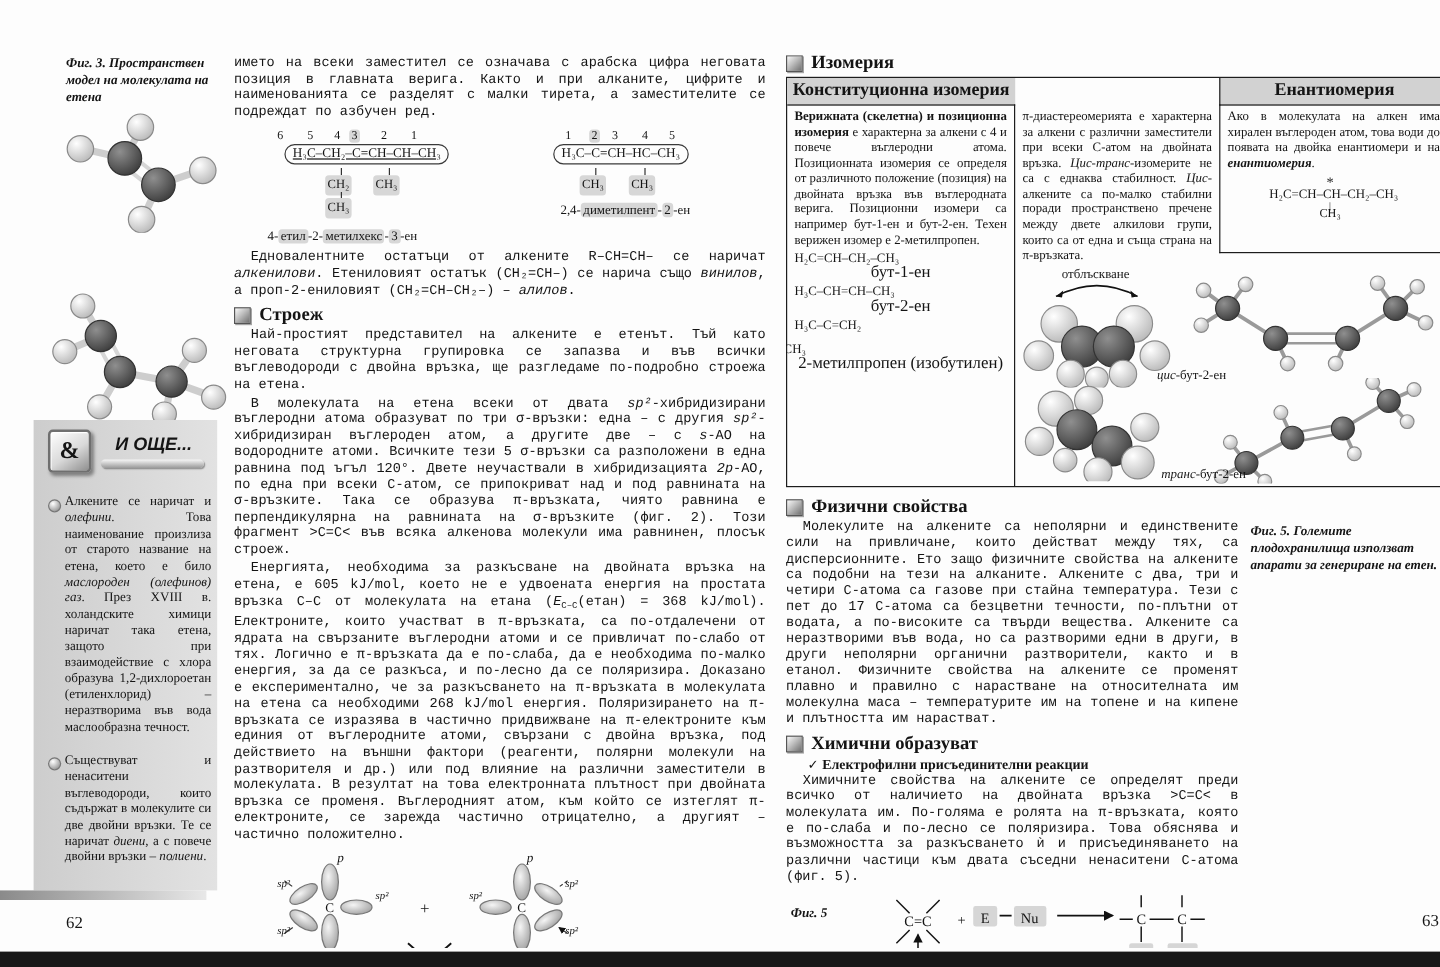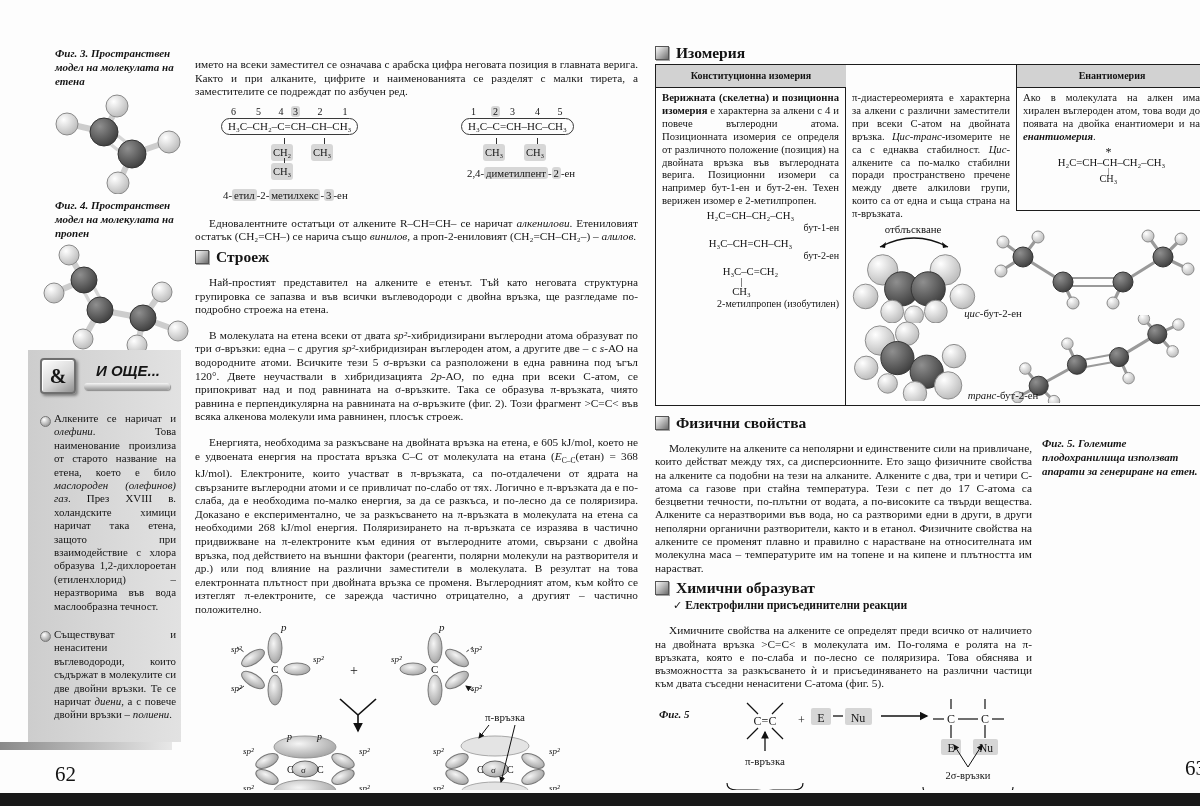--- a/index.html
+++ b/index.html
@@ -1,20 +1,20 @@
 <!DOCTYPE html>
 <html><head>
 <meta charset="utf-8">
 <style>
   html,body{margin:0;padding:0;background:#ffffff;}
   .spread{position:relative;width:1200px;height:806px;background:#fdfdfd;overflow:hidden;
           font-family:"Liberation Serif",serif;color:#141414;}
   .abs{position:absolute;}
   .jt{text-align:justify;}
-  .par{margin:12px 0 2px 0;text-indent:14px;}
+  .par{margin:1px 0 2px 0;text-indent:14px;font-family:Liberation Mono, monospace;}
   .nind{text-indent:0;}
   .leftbody{font-size:11.3px;line-height:13.6px;}
   .rightbody{font-size:11.3px;line-height:13.3px;}
   .caption{font-style:italic;font-weight:bold;font-size:11px;line-height:14px;}
   .sec{display:flex;align-items:center;gap:7px;font-weight:bold;font-size:15.5px;margin:6px 0 4px 0;}
   .sqicon{width:12px;height:12px;flex:0 0 12px;background:linear-gradient(135deg,#fafafa 0%,#bdbdbd 45%,#6e6e6e 100%);
           border:1px solid #555;box-shadow:1px 1px 0 rgba(0,0,0,.35);}
   .p-i{font-style:italic}.p-b{font-weight:bold}.p-bi{font-weight:bold;font-style:italic}
   .p-h{background:#d7d7d7;border-radius:3px;padding:0 2px;}
   .p-sub{vertical-align:-3px;font-size:7.5px;}
@@ -32,27 +32,27 @@
   .fwrap{position:relative;font-size:11px;line-height:13px;margin-left:24px;}
   .fnums{white-space:pre;font-size:10px;}
   .fbox{display:inline-block;border:1.2px solid #3a3a3a;border-radius:11px;padding:1px 6px;white-space:nowrap;}
   .vt{position:absolute;width:0;height:6px;border-left:1.1px solid #333;}
   .br{position:absolute;font-size:10.5px;}
   .fname{position:absolute;font-size:10.8px;white-space:nowrap;}
   .hl{background:#d7d7d7;border-radius:3px;padding:2px 2px;}
   
   .tbl{position:relative;width:550px;height:340px;border:1.4px solid #1d1d1d;margin:2px 0 0 0;}
   .th{position:absolute;top:0;height:22px;background:#d2d2d2;border-bottom:1.4px solid #1d1d1d;
-      display:flex;align-items:center;justify-content:center;font-weight:bold;font-size:10px;}
+      display:flex;align-items:center;justify-content:center;font-weight:bold;font-size:15px;}
   .cell{position:absolute;font-size:10.7px;line-height:12.9px;text-align:justify;padding:4px 6px;box-sizing:border-box;}
-  .cf{text-align:center;text-indent:0;margin:2px 0 0 0;white-space:nowrap;}
-  .cfn{text-align:right;text-indent:0;font-size:10px;margin:0;}
+  .cf{text-indent:0;margin:2px 0 0 0;white-space:nowrap;}
+  .cfn{text-align:center;text-indent:0;font-size:14px;margin:0;}
   .modellabel{position:absolute;text-align:center;font-size:10.8px;}
   svg text{font-family:"Liberation Serif",serif;fill:#141414;}
-  .pagenum{font-size:21px;}
+  .pagenum{font-size:14px;}
   .gutterbar{background:#181818;}
   .chk{font-family:"DejaVu Sans",sans-serif;font-size:11px;}
 </style>
 </head>
 <body>
 
 <div class="spread">
 
   <div class="abs" style="left:0;top:0;width:640px;height:806px;">
 
@@ -80,21 +80,20 @@
           <line x1="66" y1="36" x2="94" y2="58"></line>
       </g>
       <circle cx="75" cy="14" r="11" fill="url(#gH)" stroke="#8a8a8a"></circle>
       <circle cx="25" cy="32" r="11" fill="url(#gH)" stroke="#8a8a8a"></circle>
       <circle cx="62" cy="40" r="14" fill="url(#gC)" stroke="#333"></circle>
       <circle cx="90" cy="62" r="14" fill="url(#gC)" stroke="#333"></circle>
       <circle cx="127" cy="50" r="11" fill="url(#gH)" stroke="#8a8a8a"></circle>
       <circle cx="76" cy="91" r="11" fill="url(#gH)" stroke="#8a8a8a"></circle>
     </svg>
 
-    <div class="abs caption" style="left:55px;top:198px;width:128px;">Фиг. 4. Пространствен модел на молекулата на пропен</div>
 
     <svg class="abs" style="left:40px;top:242px;" width="150" height="108" viewBox="0 0 150 108">
       <g stroke="#cdcdcd" stroke-width="6" stroke-linecap="round">
         <line x1="30" y1="14" x2="44" y2="38"></line>
           <line x1="16" y1="50" x2="44" y2="38"></line>
         <line x1="60" y1="68" x2="103" y2="76"></line>
           <line x1="44" y1="96" x2="60" y2="68"></line>
         <line x1="120" y1="52" x2="103" y2="76"></line>
           <line x1="136" y1="88" x2="103" y2="76"></line>
           <line x1="98" y1="102" x2="103" y2="76"></line>
@@ -127,21 +126,21 @@
     <div class="abs sideitem" style="left:54px;top:628px;width:122px;"><span>Съществуват и ненаситени въглеводороди, които съдържат в молекулите си две двойни връзки. Те се наричат </span><span class="p-i">диени</span><span>, а с повече двойни връзки – </span><span class="p-i">полиени</span><span>.</span></div>
 
     <div class="abs pagenum" style="left:55px;top:762px;">62</div>
 
     <div class="abs leftbody" style="left:195px;top:46px;width:443px;height:744px;overflow:hidden;">
       <p class="par nind jt">името на всеки заместител се означава с арабска цифра неговата позиция в главната верига. Както и при алканите, цифрите и наименованията се разделят с малки тирета, а заместителите се подреждат по азбучен ред.</p>
 
       <div style="display:flex;gap:26px;margin:6px 0 2px 2px;height:100px;">
         <div class="fwrap" style="width:190px;">
           <div class="fnums" style="position:absolute;left:10px;top:0;"><span>6        5       4   </span><span class="p-h">3</span><span>       2        1</span></div>
-          <div class="fbox" style="position:absolute;left:0;top:13px;">H₃C–CH₂–C=CH–CH–CH₃</div>
+          <div class="fbox" style="position:absolute;left:16px;top:13px;text-decoration:underline;">H₃C–CH₂–C=CH–CH–CH₃</div>
           <div class="vt" style="left:63px;top:33px;"></div>
           <div class="br hl" style="left:50px;top:39px;">CH₂</div>
           <div class="vt" style="left:63px;top:53px;"></div>
           <div class="br hl" style="left:50px;top:58px;">CH₃</div>
           <div class="vt" style="left:103px;top:33px;"></div>
           <div class="br hl" style="left:90px;top:39px;">CH₃</div>
           <div class="fname" style="left:2px;top:84px;"><span>4-</span><span class="p-h">етил</span><span>-2-</span><span class="p-h">метилхекс</span><span>-</span><span class="p-h">3</span><span>-ен</span></div>
         </div>
         <div class="fwrap" style="width:160px;">
           <div class="fnums" style="position:absolute;left:10px;top:0;"><span>1      </span><span class="p-h">2</span><span>    3        4       5</span></div>

